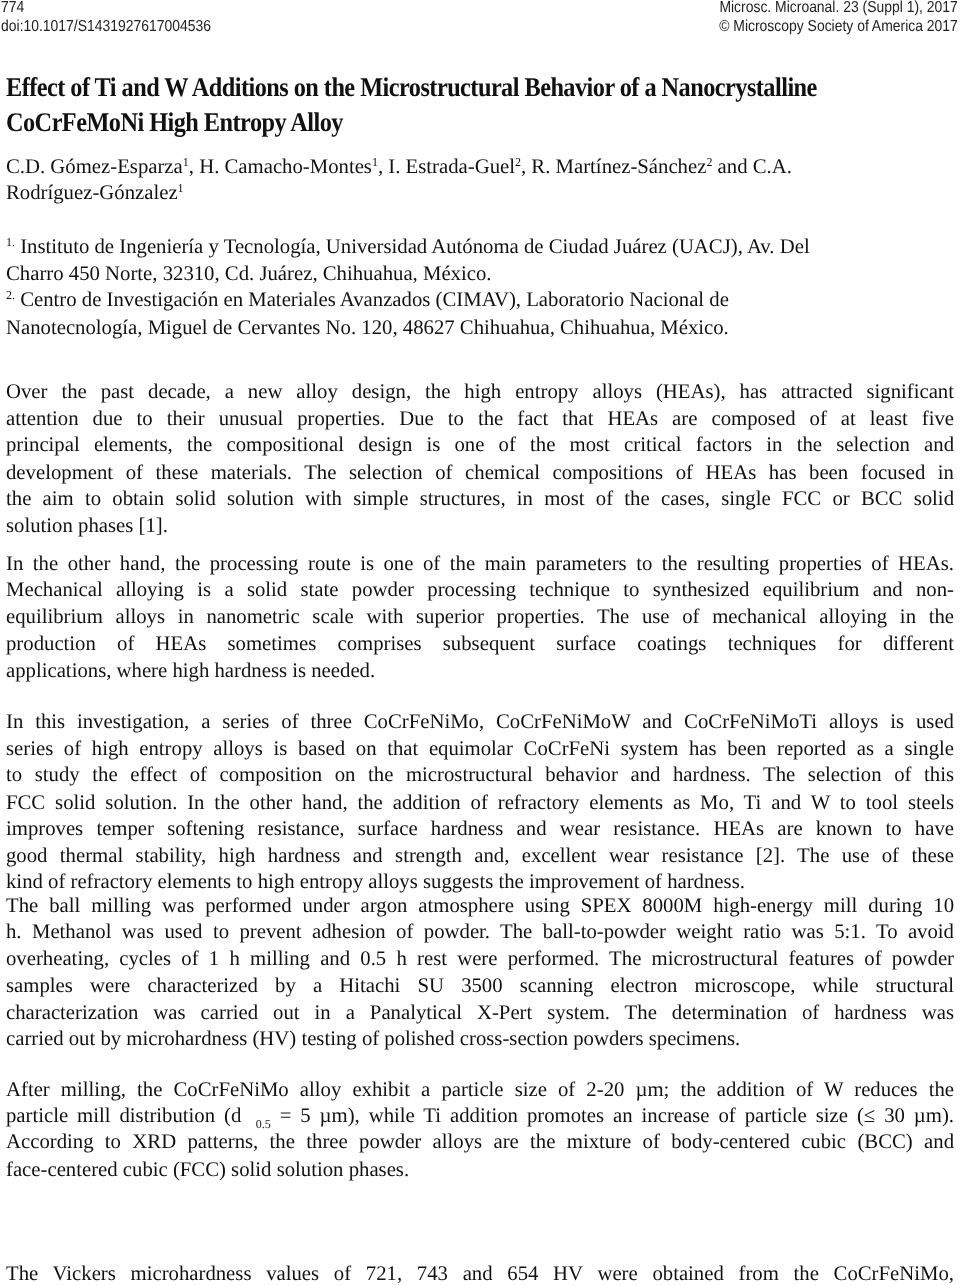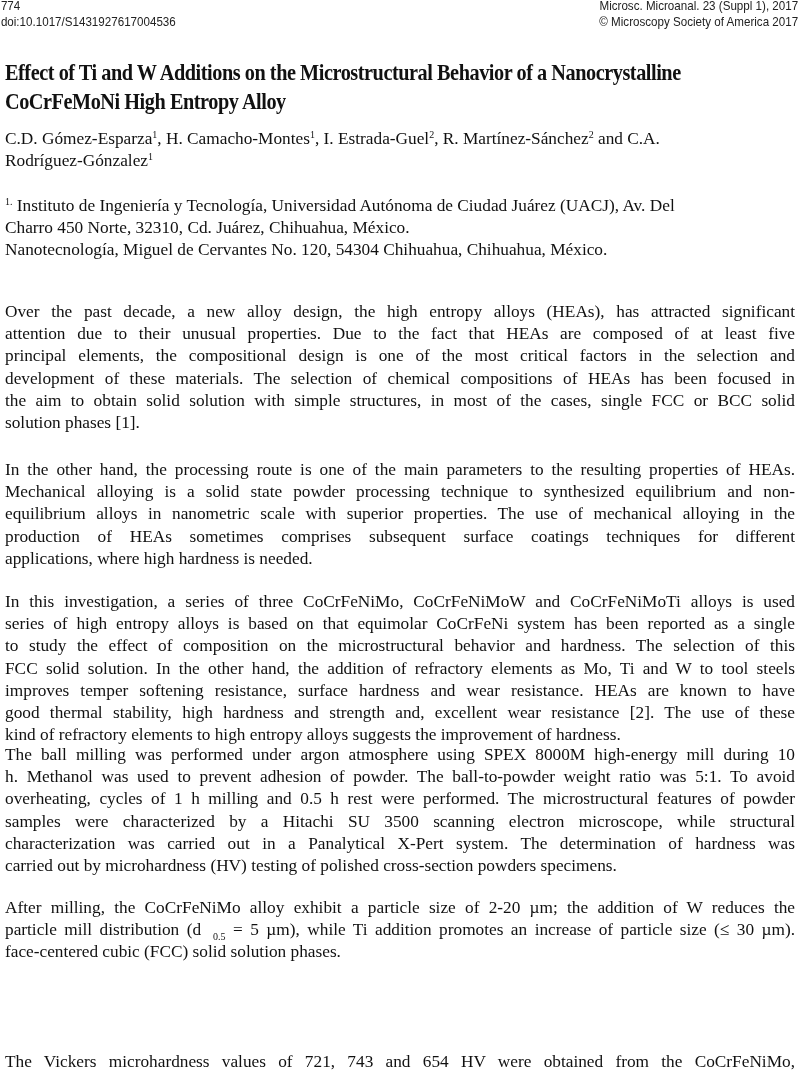--- a/index.html
+++ b/index.html
@@ -24,21 +24,21 @@
     margin: 0;
   }
   .block {
     position: absolute; left: 5px; width: 790px;
     font-size: 17.3px; line-height: 22.2px;
   }
   .authors { top: 128px; width: 760px; }
   .affil { top: 195px; }
   sup { font-size: 10px; line-height: 0; vertical-align: 6px; }
   sub { font-size: 10px; line-height: 0; margin-left: 12px; }
-  .p1 { top: 301px; }
+  .p1 { top: 316px; }
   .p2 { top: 459px; }
   .p3 { top: 591px; }
   .p4 { top: 744px; }
   .p5 { top: 897px; }
   .p6 { top: 1051px; }
   .ln { display: block; white-space: nowrap; }
   .jl { display: block; text-align: justify; text-align-last: justify; white-space: normal; }
 </style>
 </head>
 <body>
@@ -59,21 +59,22 @@
   <span class="ln">CoCrFeMoNi High Entropy Alloy</span>
 </h1>
 
 <div class="block authors">
   <span>C.D. Gómez-Esparza</span><sup>1</sup><span>, </span><span>H. Camacho-Montes</span><sup>1</sup><span>, </span><span>I. Estrada-Guel</span><sup>2</sup><span>, </span><span>R. Martínez-Sánchez</span><sup>2</sup><span> and C.A.</span><br><span>Rodríguez-Gónzalez</span><sup>1</sup>
 </div>
 
 <div class="block affil">
   <span class="ln"><sup>1.</sup><span> Instituto de Ingeniería y Tecnología, Universidad Autónoma de Ciudad Juárez (UACJ), Av. Del</span></span>
   <span class="ln">Charro 450 Norte, 32310, Cd. Juárez, Chihuahua, México.</span>
-  <span class="ln">Nanotecnología, Miguel de Cervantes No. 120, 54304 Chihuahua, Chihuahua, México.</span>
+  <span class="ln"><sup>2.</sup><span> Centro de Investigación en Materiales Avanzados (CIMAV), Laboratorio Nacional de</span></span>
+  <span class="ln">Nanotecnología, Miguel de Cervantes No. 120, 48627 Chihuahua, Chihuahua, México.</span>
 </div>
 
 <div class="block p1">
   <span class="jl">Over the past decade, a new alloy design, the high entropy alloys (HEAs), has attracted significant</span>
   <span class="jl">attention due to their unusual properties. Due to the fact that HEAs are composed of at least five</span>
   <span class="jl">principal elements, the compositional design is one of the most critical factors in the selection and</span>
   <span class="jl">development of these materials. The selection of chemical compositions of HEAs has been focused in</span>
   <span class="jl">the aim to obtain solid solution with simple structures, in most of the cases, single FCC or BCC solid</span>
   <span class="ln">solution phases [1].</span>
 </div>
@@ -101,19 +102,20 @@
   <span class="jl">h. Methanol was used to prevent adhesion of powder. The ball-to-powder weight ratio was 5:1. To avoid</span>
   <span class="jl">overheating, cycles of 1 h milling and 0.5 h rest were performed. The microstructural features of powder</span>
   <span class="jl">samples were characterized by a Hitachi SU 3500 scanning electron microscope, while structural</span>
   <span class="jl">characterization was carried out in a Panalytical X-Pert system. The determination of hardness was</span>
   <span class="ln">carried out by microhardness (HV) testing of polished cross-section powders specimens.</span>
 </div>
 
 <div class="block p5">
   <span class="jl">After milling, the CoCrFeNiMo alloy exhibit a particle size of 2-20 µm; the addition of W reduces the</span>
   <span class="jl"><span>particle mill distribution (d</span><sub>0.5</sub><span> = 5 µm), while Ti addition promotes an increase of particle size (≤ 30 µm).</span></span>
+  <span class="jl">According to XRD patterns, the three powder alloys are the mixture of body-centered cubic (BCC) and</span>
   <span class="ln">face-centered cubic (FCC) solid solution phases.</span>
 </div>
 
 <div class="block p6">
   <span class="jl">The Vickers microhardness values of 721, 743 and 654 HV were obtained from the CoCrFeNiMo,</span>
 
 </div>
 
 </body></html>

